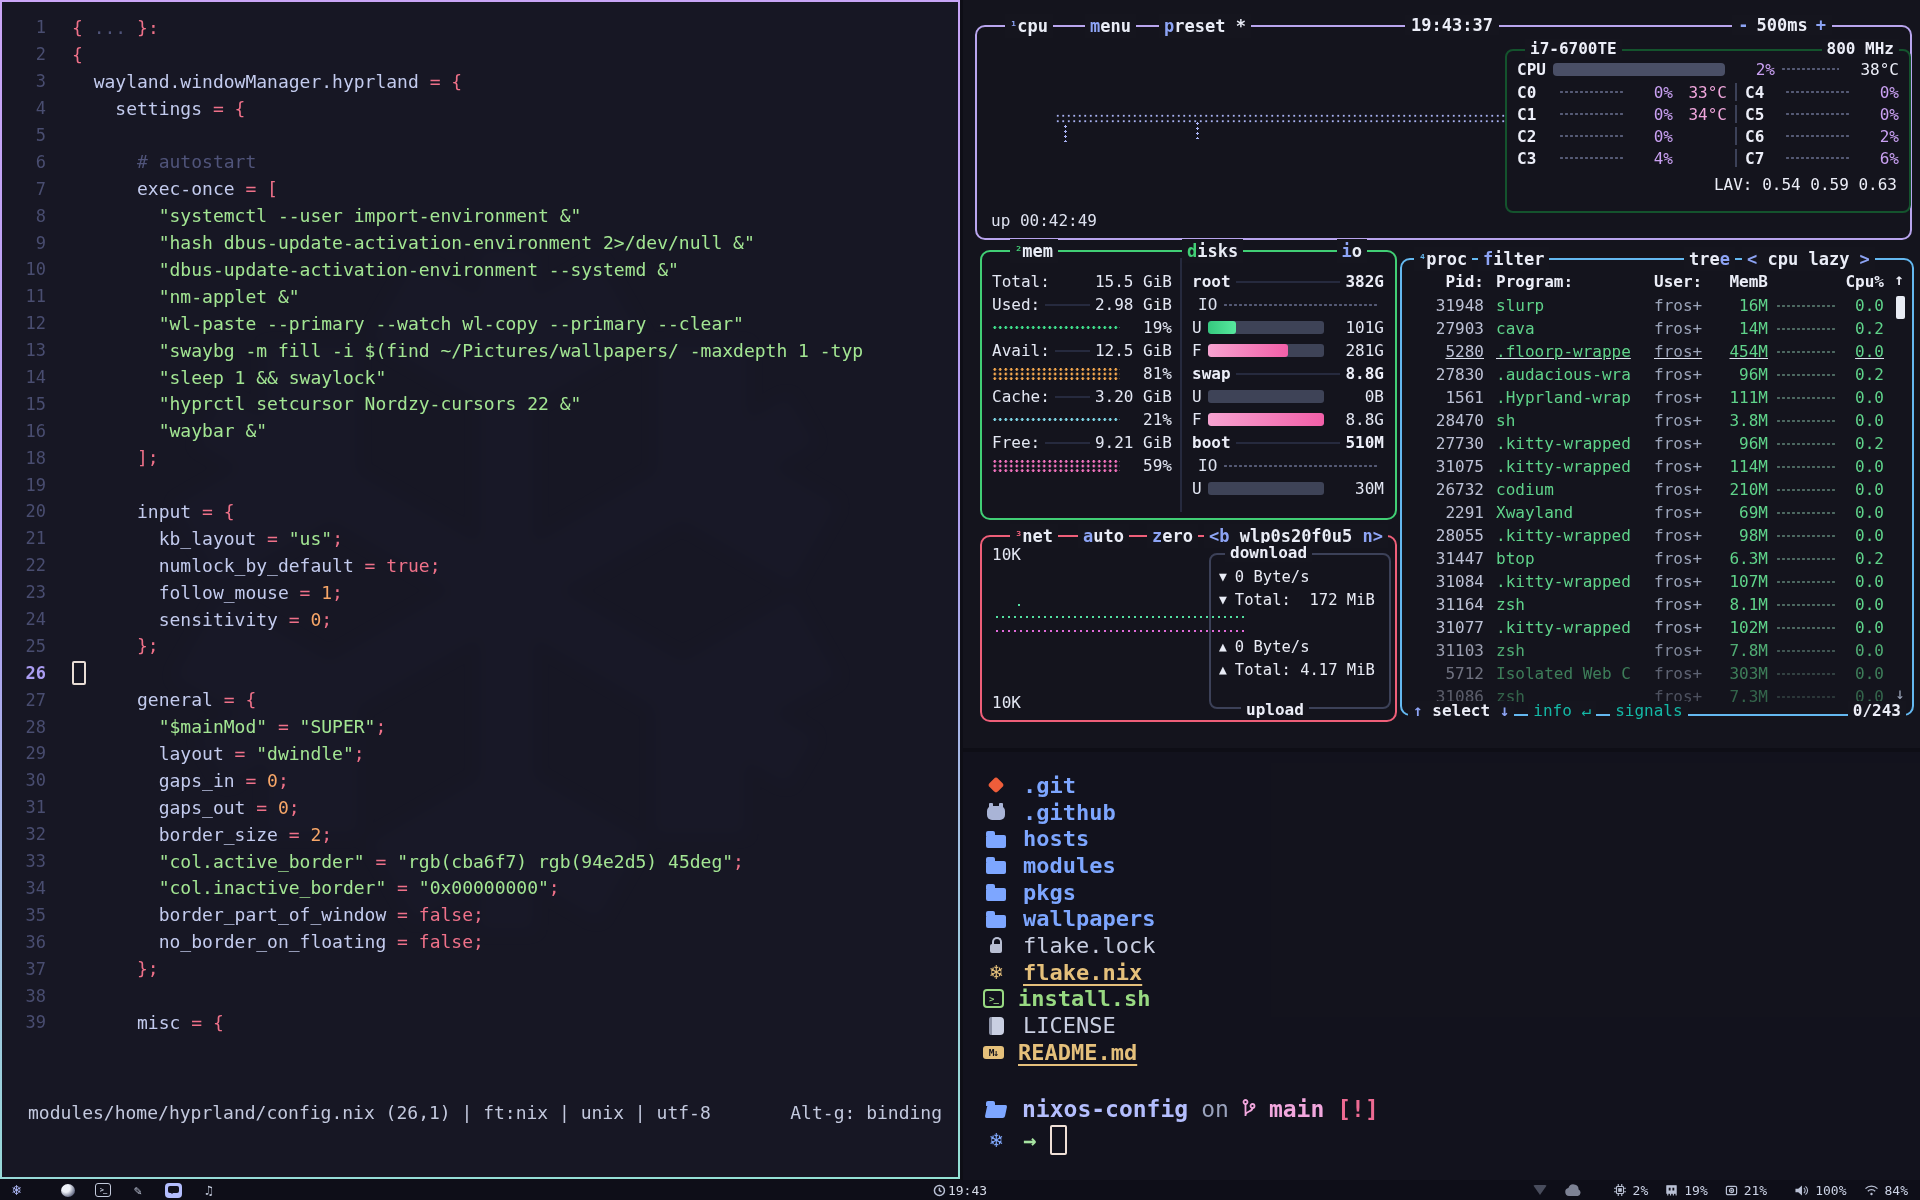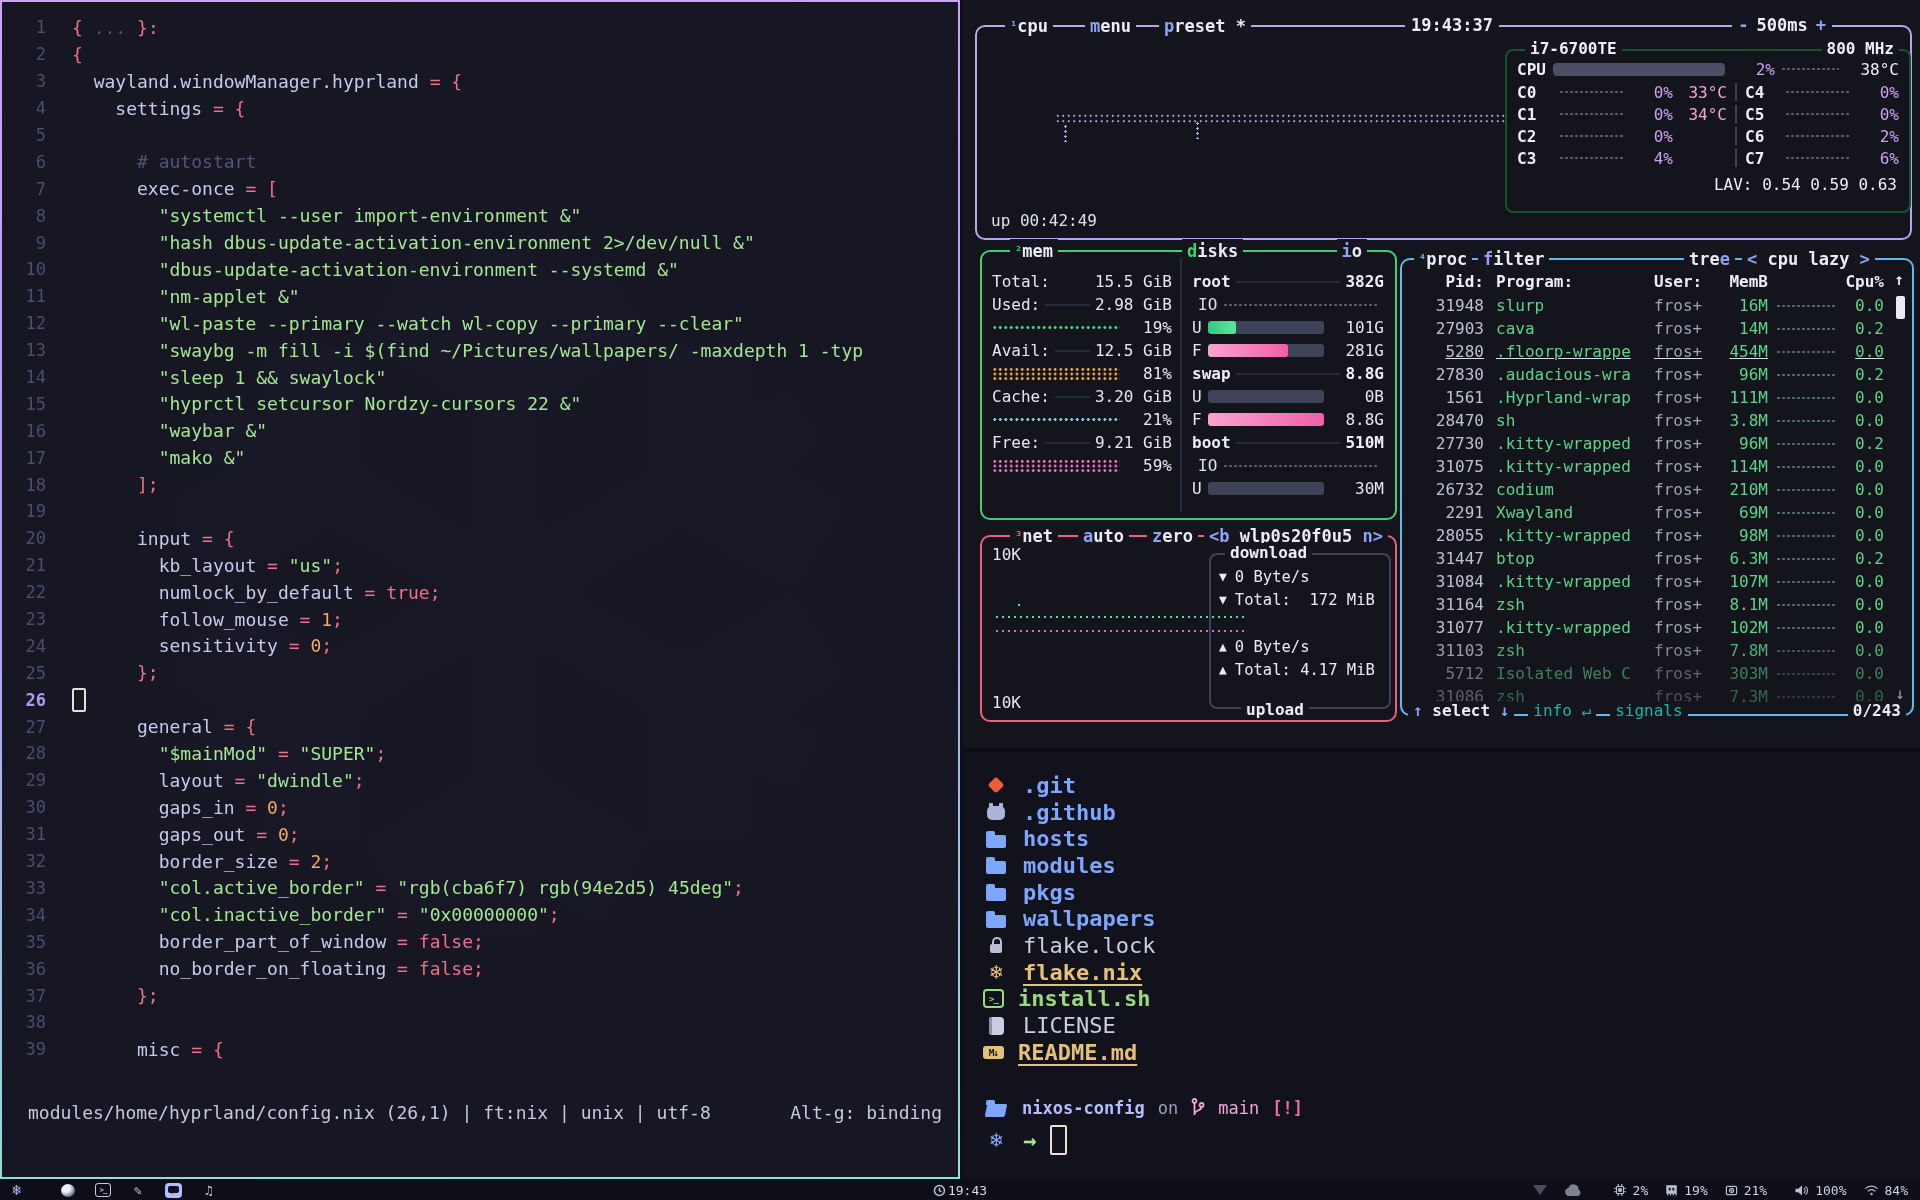--- a/index.html
+++ b/index.html
@@ -128,24 +128,24 @@
   .i-git::before{content:"";position:absolute;width:12px;height:12px;background:#ee5d3a;border-radius:3px;transform:rotate(45deg);top:6px;left:7px;}
   .i-github::before{content:"";position:absolute;width:18px;height:14px;background:#a9b4d6;border-radius:5px;top:6px;left:4px;}
   .i-github::after{content:"";position:absolute;top:3px;left:6px;width:4px;height:5px;background:#a9b4d6;box-shadow:10px 0 #a9b4d6;border-radius:1px;}
   .i-lock::before{content:"";position:absolute;top:11px;left:7px;width:12px;height:9px;background:#b9bfd3;border-radius:2px;}
   .i-lock::after{content:"";position:absolute;top:4px;left:9px;width:6px;height:8px;border:2.5px solid #b9bfd3;border-bottom:none;border-radius:5px 5px 0 0;}
   .i-snow{font-size:21px;color:#e5c07b;line-height:1;}
   .i-snow-blue{font-size:21px;color:#82aaff;line-height:1;}
   .i-term{border:2px solid #98d982;border-radius:4px;color:#98d982;font-size:9px;font-weight:bold;width:17px;height:15px;align-items:center;justify-content:center;letter-spacing:-1px;}
   .i-book::before{content:"";position:absolute;top:3px;left:6px;width:12px;height:18px;background:#c9cfe2;border-radius:2px 4px 4px 2px;border-left:3px solid #8d93a8;}
   .i-md{background:#e5c07b;color:#13131d;font-size:9.5px;font-weight:bold;width:21px;height:13px;border-radius:3px;align-items:center;justify-content:center;letter-spacing:-1px;}
-  .prompt1{position:absolute;left:20px;top:344px;display:flex;align-items:center;gap:13px;font-size:17px;white-space:pre;}
+  .prompt1{position:absolute;left:20px;top:344px;display:flex;align-items:center;gap:13px;font-size:23px;white-space:pre;}
   .prompt2{position:absolute;left:20px;top:373px;display:flex;align-items:center;gap:14px;font-size:22px;}
   .p-dir{color:#b4befe;font-weight:bold}.p-on{color:#9aa3bd}
-  .p-branch{color:#f2a7de;font-weight:normal}.p-flags{color:#ed6a92;font-weight:bold}
+  .p-branch{color:#f2a7de;font-weight:bold}.p-flags{color:#ed6a92;font-weight:bold}
   .p-arrow{color:#a6e3a1;font-weight:bold}
   .tcursor{display:inline-block;width:13px;height:26px;border:2px solid #efdfd6;border-radius:2px;}
 
   
   .bar{position:absolute;left:0;top:1180px;width:1920px;height:20px;background:#0e0e18;z-index:2;
        display:flex;align-items:center;padding:0 12px;box-sizing:border-box;font-size:13px;color:#c8cfe2;}
   .bar-left{display:flex;align-items:center;gap:22px;}
   .bar-logo{color:#b4befe;font-size:15px;}
   .bar-apps{display:flex;align-items:center;gap:20px;margin-left:18px;}
   .appic{color:#c3cadb;font-size:13px;display:flex;align-items:center;justify-content:center;height:16px;min-width:14px;}
@@ -225,24 +225,20 @@
           <span class="ln">14</span>
           <span class="ecode"><span class="t-gr">        "sleep 1 &amp;&amp; swaylock"</span></span>
         </div>
         <div class="eline">
           <span class="ln">15</span>
           <span class="ecode"><span class="t-gr">        "hyprctl setcursor Nordzy-cursors 22 &amp;"</span></span>
         </div>
         <div class="eline">
           <span class="ln">16</span>
           <span class="ecode"><span class="t-gr">        "waybar &amp;"</span></span>
-        </div>
-        <div class="eline">
-          <span class="ln">17</span>
-          <span class="ecode"><span class="t-gr">        "mako &amp;"</span></span>
         </div>
         <div class="eline">
           <span class="ln">18</span>
           <span class="ecode"><span class="t-pk">      ];</span></span>
         </div>
         <div class="eline">
           <span class="ln">19</span>
           <span class="ecode"></span>
         </div>
         <div class="eline">

